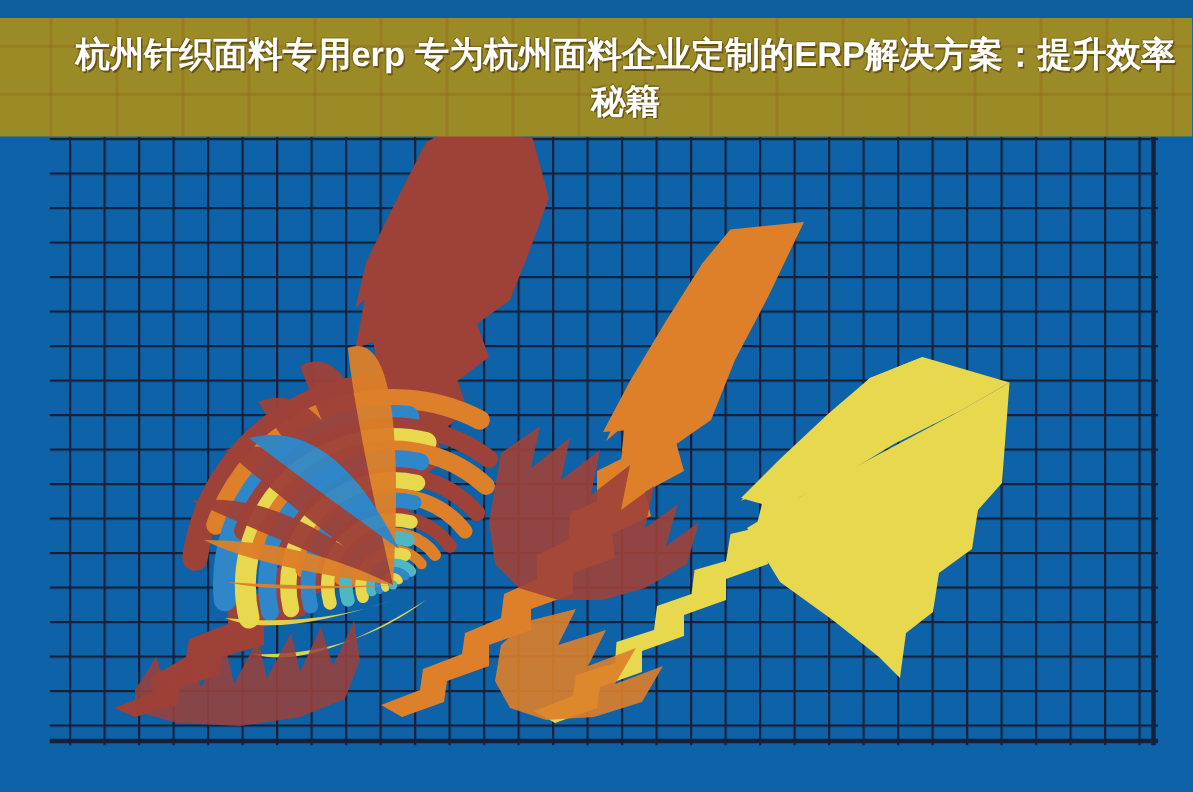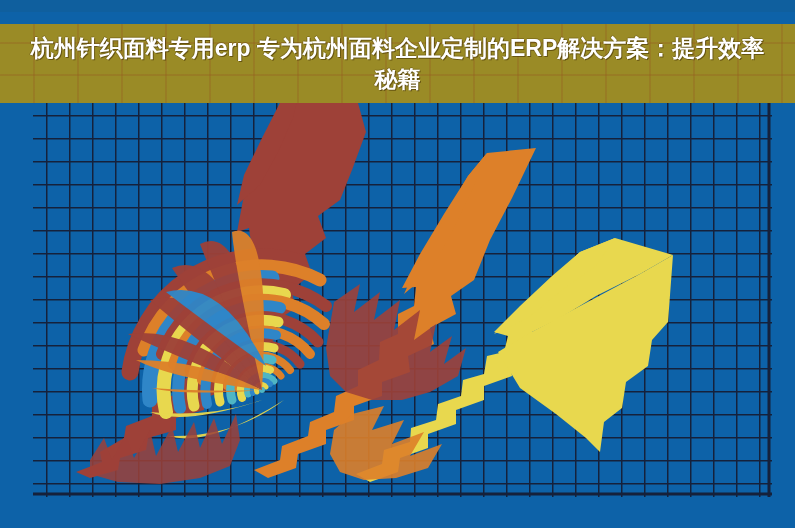--- a/index.html
+++ b/index.html
@@ -40,22 +40,21 @@
     height: 79px;
     z-index: 30;
     background: #9a8b26;
     background-image:
       linear-gradient(to right, rgba(150,90,30,.30) 0 2px, transparent 2px 100%),
       linear-gradient(to bottom, rgba(150,90,30,.30) 0 2px, transparent 2px 100%);
     background-size: 44px 32px, 44px 32px;
     background-position: 33px 18px, 33px 18px;
     display: flex;
     align-items: center;
-    justify-content: center;
-    margin-top: 12px;
+    justify-content: flex-end;
   }
   .header-band .title {
     width: 740px;
     text-align: center;
     color: #ffffff;
     font-size: 23px;
     font-weight: bold;
     line-height: 1.32;
     letter-spacing: 0px;
     text-shadow:

